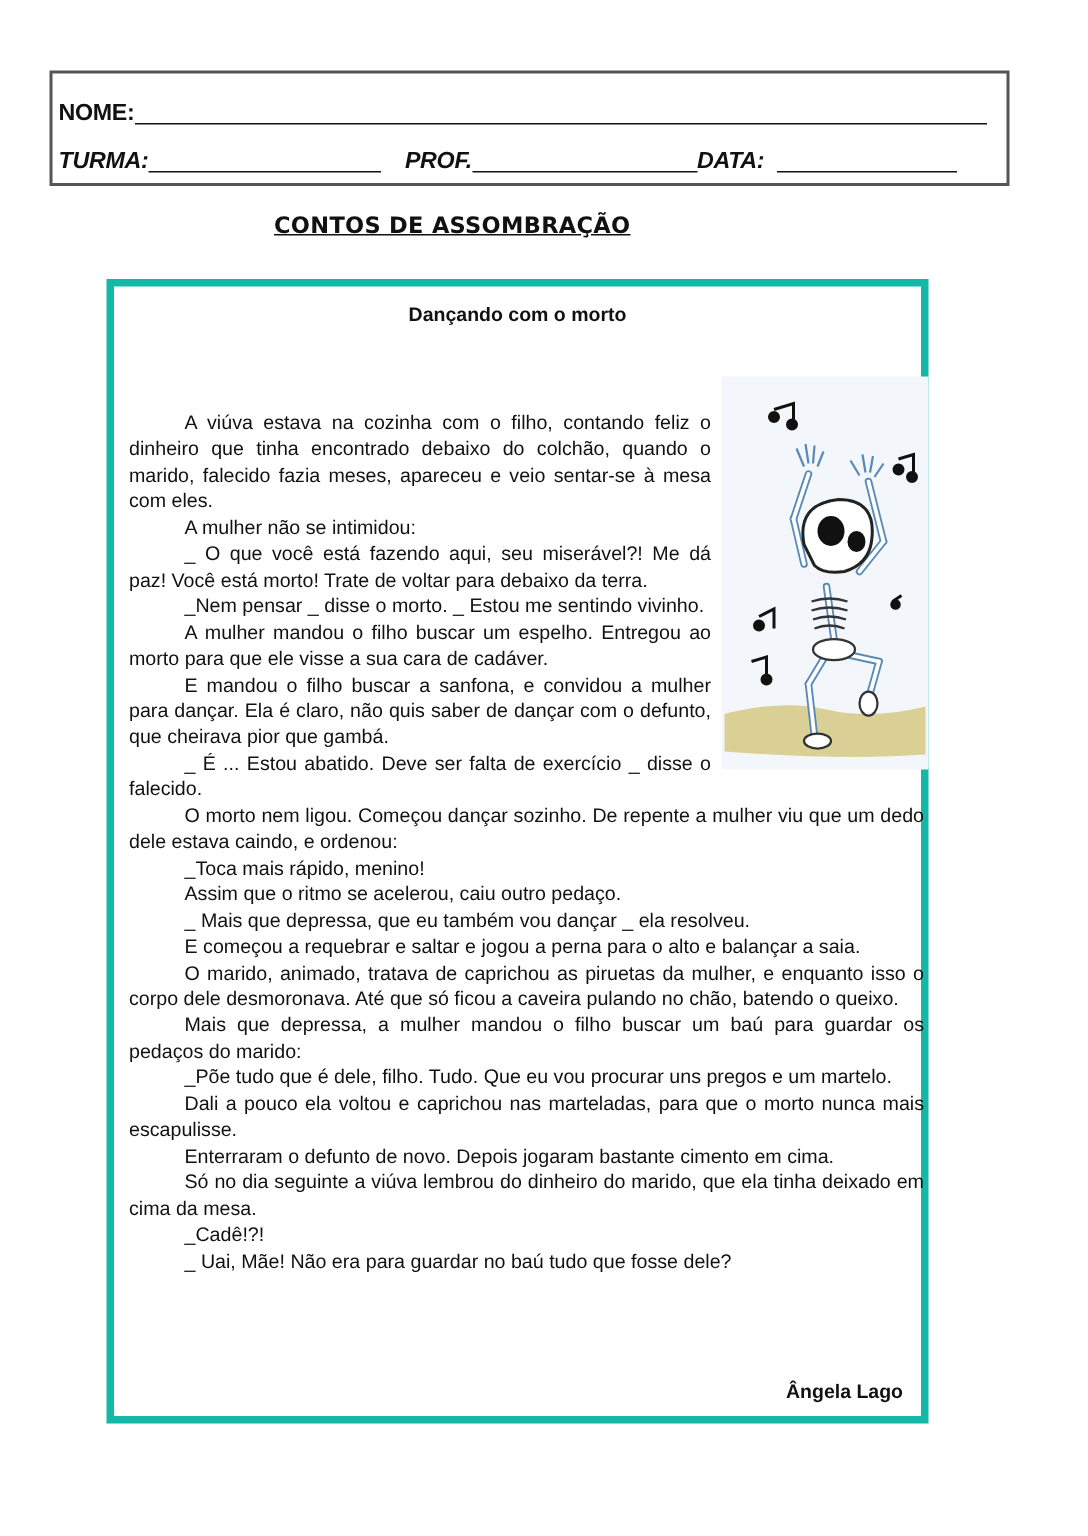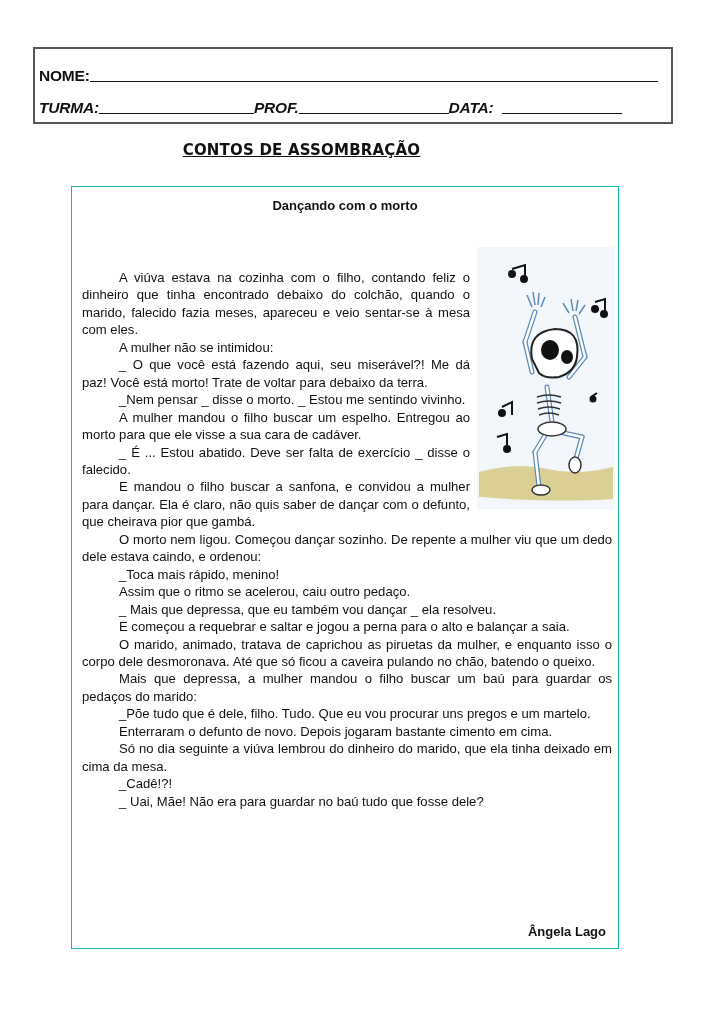--- a/index.html
+++ b/index.html
@@ -4,33 +4,33 @@
 <style>
   html, body { margin: 0; padding: 0; }
   body {
     width: 725px; height: 1024px; background: #ffffff; position: relative; overflow: hidden;
     font-family: "Liberation Sans", sans-serif; color: #111;
   }
   .header-box {
     position: absolute; left: 33px; top: 47px; width: 640px; height: 77px;
     border: 2px solid #555; box-sizing: border-box;
   }
-  .field-row { position: absolute; left: 4px; display: flex; align-items: flex-start; font-weight: bold; font-size: 15.5px; }
+  .field-row { position: absolute; left: 4px; display: flex; align-items: center; font-weight: bold; font-size: 15.5px; }
   .field-row.row1 { top: 18px; }
   .field-row.row2 { top: 50px; font-style: italic; }
   .field-label { white-space: nowrap; letter-spacing: -0.2px; }
   .field-line { border-bottom: 1.5px solid #111; height: 14px; margin-bottom: 2px; }
   .page-title {
     position: absolute; left: 0; width: 603px; top: 141px; text-align: center;
     font-family: "DejaVu Sans", sans-serif; font-weight: bold; font-size: 15px;
     text-decoration: underline; letter-spacing: 0.2px;
   }
   .story-box {
     position: absolute; left: 71px; top: 186px; width: 548px; height: 763px;
-    border: 1px solid #14b8a6; box-sizing: border-box;
+    border: 5px solid #14b8a6; box-sizing: border-box;
   }
   .story-title {
     position: absolute; left: 0; width: 100%; top: 11px; text-align: center;
     font-weight: bold; font-size: 13px;
   }
   .illustration {
     position: absolute; left: 405px; top: 60px; width: 138px; height: 262px;
     background: #f3f7fb;
   }
   .story-text {
@@ -47,21 +47,21 @@
 <body>
 
 <div class="header-box">
   <div class="field-row row1">
     <span class="field-label">NOME:</span>
     <span class="field-line" style="width:568px"></span>
   </div>
   <div class="field-row row2">
     <span class="field-label">TURMA:</span>
     <span class="field-line" style="width:155px"></span>
-    <span class="field-label" style="margin-left:0">PROF.</span>
+    <span class="field-label" style="margin-left:16px">PROF.</span>
     <span class="field-line" style="width:150px"></span>
     <span class="field-label">DATA:</span>
     <span class="field-line" style="width:120px; margin-left:8px"></span>
   </div>
 </div>
 
 <div class="page-title">CONTOS DE ASSOMBRAÇÃO</div>
 
 <div class="story-box">
   <div class="story-title">Dançando com o morto</div>
@@ -131,30 +131,31 @@
       <ellipse cx="98" cy="218" rx="6" ry="8" fill="#fff" stroke="#333" stroke-width="1.5"></ellipse>
     </svg>
   </div>
 
   <div class="story-text">
     <p class="para narrow">A viúva estava na cozinha com o filho, contando feliz o dinheiro que tinha encontrado debaixo do colchão, quando o marido, falecido fazia meses, apareceu e veio sentar-se à mesa com eles.</p>
     <p class="para narrow">A mulher não se intimidou:</p>
     <p class="para narrow">_ O que você está fazendo aqui, seu miserável?! Me dá paz! Você está morto! Trate de voltar para debaixo da terra.</p>
     <p class="para narrow">_Nem pensar _ disse o morto. _ Estou me sentindo vivinho.</p>
     <p class="para narrow">A mulher mandou o filho buscar um espelho. Entregou ao morto para que ele visse a sua cara de cadáver.</p>
+    <p class="para narrow">E mandou o filho buscar a sanfona, e convidou a mulher para dançar. Ela é claro, não quis saber de dançar com o defunto, que cheirava pior que gambá.</p>
     <p class="para narrow">_ É ... Estou abatido. Deve ser falta de exercício _ disse o falecido.</p>
-    <p class="para narrow">E mandou o filho buscar a sanfona, e convidou a mulher para dançar. Ela é claro, não quis saber de dançar com o defunto, que cheirava pior que gambá.</p>
     <p class="para">O morto nem ligou. Começou dançar sozinho. De repente a mulher viu que um dedo dele estava caindo, e ordenou:</p>
     <p class="para">_Toca mais rápido, menino!</p>
     <p class="para">Assim que o ritmo se acelerou, caiu outro pedaço.</p>
     <p class="para">_ Mais que depressa, que eu também vou dançar _ ela resolveu.</p>
     <p class="para">E começou a requebrar e saltar e jogou a perna para o alto e balançar a saia.</p>
     <p class="para">O marido, animado, tratava de caprichou as piruetas da mulher, e enquanto isso o corpo dele desmoronava. Até que só ficou a caveira pulando no chão, batendo o queixo.</p>
     <p class="para">Mais que depressa, a mulher mandou o filho buscar um baú para guardar os pedaços do marido:</p>
     <p class="para">_Põe tudo que é dele, filho. Tudo. Que eu vou procurar uns pregos e um martelo.</p>
+    <p class="para">Dali a pouco ela voltou e caprichou nas marteladas, para que o morto nunca mais escapulisse.</p>
     <p class="para">Enterraram o defunto de novo. Depois jogaram bastante cimento em cima.</p>
     <p class="para">Só no dia seguinte a viúva lembrou do dinheiro do marido, que ela tinha deixado em cima da mesa.</p>
     <p class="para">_Cadê!?!</p>
     <p class="para">_ Uai,  Mãe! Não era para guardar no baú tudo que fosse dele?</p>
   </div>
 
   <div class="author">Ângela Lago</div>
 </div>
 
 </body></html>

